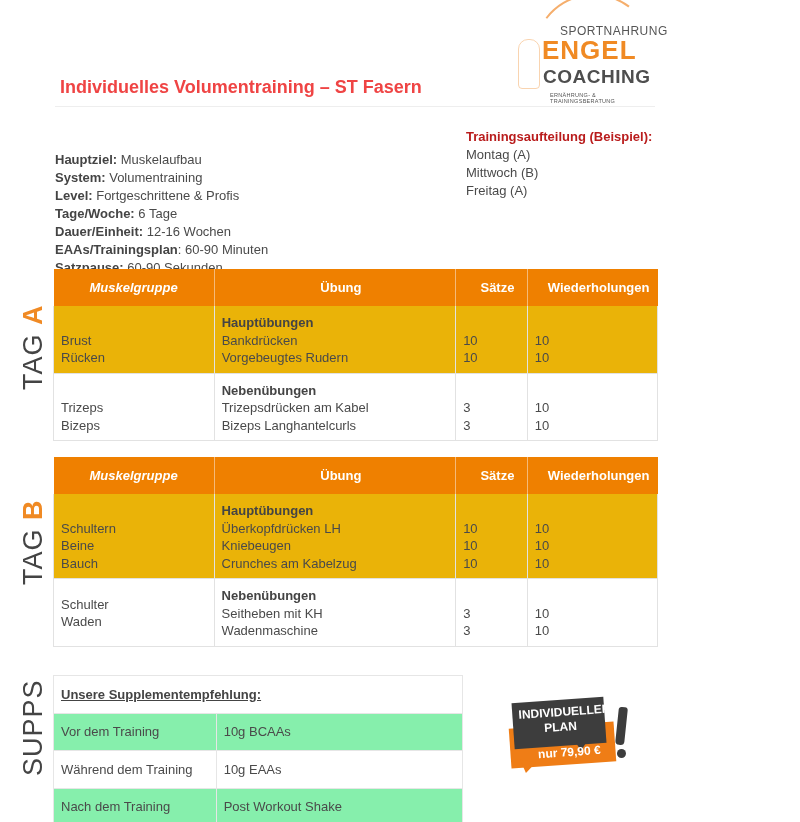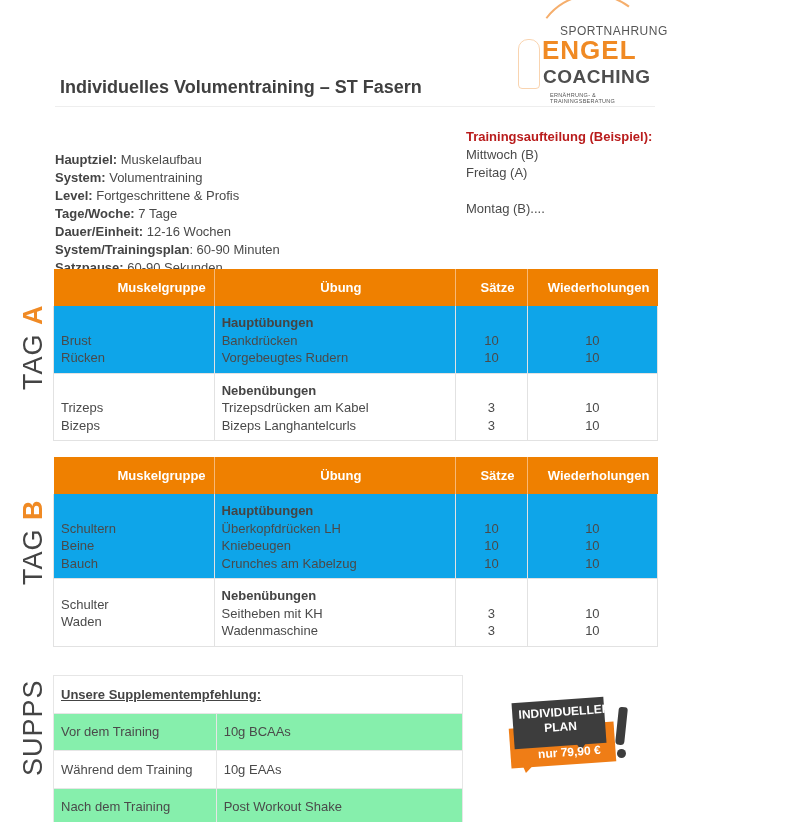--- a/index.html
+++ b/index.html
@@ -7,41 +7,41 @@
   body { font-family: "Liberation Sans", sans-serif; color: #4a4a4a; position: relative; }
 
   .logo { position: absolute; left: 510px; top: 4px; width: 150px; height: 100px; }
   .logo .arc { position: absolute; left: 20px; top: -10px; width: 120px; height: 70px; border: 2px solid #f39a48; border-color: #f39a48 transparent transparent transparent; border-radius: 60px 60px 0 0; transform: rotate(-8deg); opacity: .8; }
   .logo .figure { position: absolute; left: 8px; top: 35px; width: 22px; height: 50px; border: 1.5px solid #f6c28e; border-radius: 10px 10px 4px 4px; opacity: .7; }
   .logo .l1 { position: absolute; left: 50px; top: 20px; font-size: 12px; color: #555; letter-spacing: 0.5px; }
   .logo .l2 { position: absolute; left: 32px; top: 30px; font-size: 26px; font-weight: bold; color: #f08a24; letter-spacing: 1px; line-height: 32px; }
   .logo .l3 { position: absolute; left: 33px; top: 62px; font-size: 19px; font-weight: bold; color: #4e4e4e; letter-spacing: 0.5px; line-height: 22px; }
   .logo .l4 { position: absolute; left: 40px; top: 88px; font-size: 5.5px; color: #555; letter-spacing: 0.3px; }
 
-  .title { position: absolute; left: 60px; top: 77px; font-size: 18px; font-weight: bold; color: #404040; }
+  .title { position: absolute; left: 60px; top: 77px; font-size: 18px; font-weight: bold; color: #ef4444; }
   .title-rule { position: absolute; left: 55px; top: 106px; width: 600px; height: 1px; background: #eeeeee; }
 
   .info-left { position: absolute; left: 55px; top: 128px; font-size: 13px; line-height: 18px; color: #4a4a4a; margin-top: 23px; }
   .info-left b { font-weight: bold; color: #444; }
   .info-right { position: absolute; left: 466px; top: 128px; font-size: 13px; line-height: 18px; color: #4a4a4a; }
   .info-right b { font-weight: bold; color: #b91c1c; }
   .info-right .gap { height: 18px; }
 
   .side-label { position: absolute; font-size: 27px; color: #444; transform: rotate(-90deg); transform-origin: left top; white-space: nowrap; letter-spacing: 1px; }
   .side-label .accent { color: #f08a24; font-weight: bold; }
 
   table.plan { position: absolute; left: 53px; width: 605px; border-collapse: collapse; font-size: 13px; color: #4a4a4a; }
   table.plan th { background: #ef8000; color: #ffffff; font-weight: bold; font-size: 13px; height: 37px; border-right: 1px solid #f5b978; padding: 0 8px; }
   table.plan th:last-child { border-right: none; }
-  table.plan th.left { text-align: right; }
+  table.plan th.left { text-align: center; font-style: italic; }
   table.plan th.center { text-align: center; padding-left: 20px; }
   table.plan td { vertical-align: bottom; padding: 8px 7px 6px 7px; line-height: 17.5px; border-right: 1px solid #e2e2e2; border-bottom: 1px solid #e2e2e2; }
   table.plan td:first-child { border-left: 1px solid #e2e2e2; }
-  table.plan td.num { text-align: center; }
-  table.plan tr.gray td { background: #0ea5e9; }
+  table.plan td.num { }
+  table.plan tr.gray td { background: #eab308; }
   table.plan tr.white td { background: #ffffff; }
   .sub-head { font-weight: bold; color: #444; }
 
   table.supps { position: absolute; left: 53px; top: 675px; width: 410px; border-collapse: collapse; font-size: 13px; color: #4a4a4a; }
   table.supps td { height: 37.5px; padding: 0 7px; border: 1px solid #e6e6e6; }
   table.supps tr.gray td { background: #86efac; }
   table.supps tr.white td { background: #ffffff; }
   table.supps .supp-head { font-weight: bold; text-decoration: underline; color: #444; }
 
   .badge { position: absolute; left: 505px; top: 697px; width: 135px; height: 90px; }
@@ -66,32 +66,32 @@
   <div class="l4">ERNÄHRUNG- &amp; TRAININGSBERATUNG</div>
 </div>
 
 <div class="title">Individuelles Volumentraining – ST Fasern</div>
 <div class="title-rule"></div>
 
 <div class="info-left">
   <div><b>Hauptziel:</b><span> Muskelaufbau</span></div>
   <div><b>System:</b><span> Volumentraining</span></div>
   <div><b>Level:</b><span> Fortgeschrittene &amp; Profis</span></div>
-  <div><b>Tage/Woche:</b><span> 7 Tage</span></div>
+  <div><b>Tage/Woche:</b><span> 6 Tage</span></div>
   <div><b>Dauer/Einheit:</b><span> 12-16 Wochen</span></div>
-  <div><b>System/Trainingsplan</b><span>: 60-90 Minuten</span></div>
+  <div><b>EAAs/Trainingsplan</b><span>: 60-90 Minuten</span></div>
   <div><b>Satzpause:</b><span> 60-90 Sekunden</span></div>
 </div>
 
 <div class="info-right">
   <div><b>Trainingsaufteilung (Beispiel):</b></div>
+  <div>Montag (A)</div>
   <div>Mittwoch (B)</div>
   <div>Freitag (A)</div>
   <div class="gap"></div>
-  <div>Montag (B)....</div>
 </div>
 
 <div class="side-label" style="left:18px; top:390px;"><span>TAG </span><span class="accent">A</span></div>
 
 <table class="plan" style="top:269px;">
   <colgroup>
       <col style="width:163px">
       <col style="width:247px">
       <col style="width:72px">
       <col style="width:123px">

